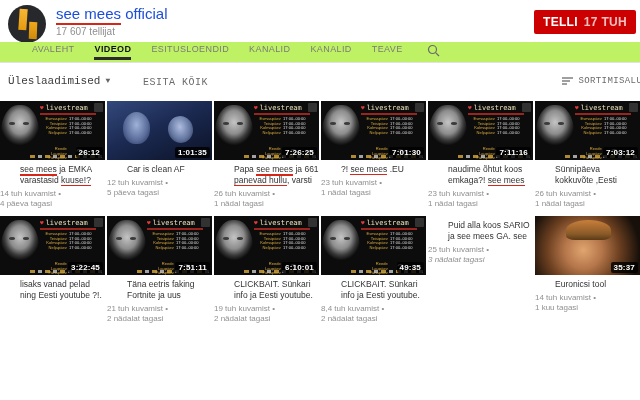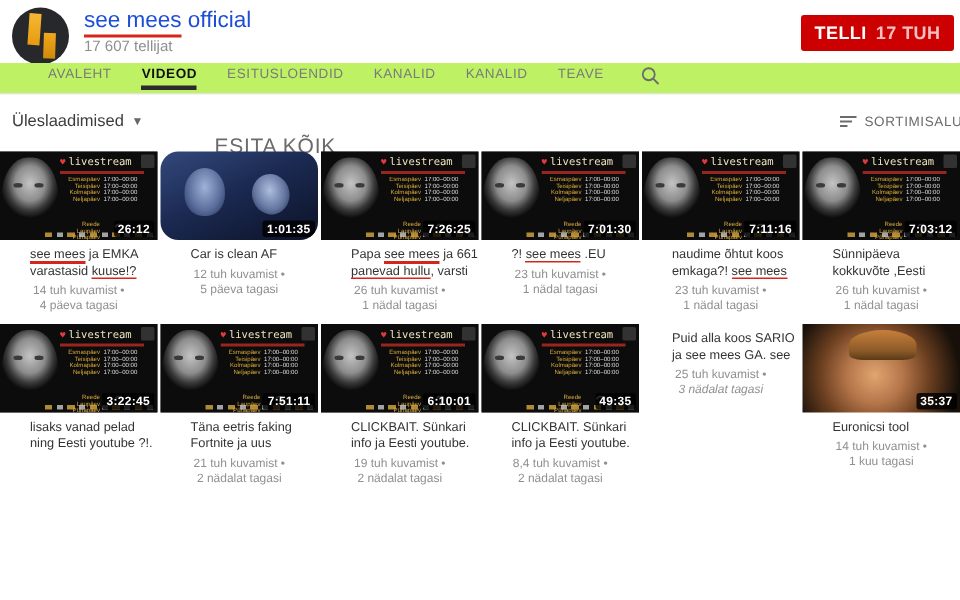--- a/index.html
+++ b/index.html
@@ -19,34 +19,34 @@
   .subscribe .sub-c{font-weight:bold;color:rgba(255,255,255,.75);margin-left:6px;}
 
   
   .tabbar{position:relative;height:20px;border-bottom:1px solid #e2e2e2;display:flex;align-items:center;padding-left:32px;background:#bef264;}
   #tabs{display:flex;align-items:flex-end;}
   .tab{font-size:9px;letter-spacing:.4px;color:#7a7a7a;margin-right:20px;padding-bottom:6px;cursor:pointer;white-space:nowrap;}
   .tab.active{color:#111;font-weight:bold;border-bottom:3px solid #2b2b2b;padding-bottom:3px;}
   .search-ic{margin-left:4px;margin-bottom:4px;cursor:pointer;}
 
   
-  .toolbar{position:relative;height:36px;background:#fff;}
+  .toolbar{position:relative;height:36px;background:#fff;font-family:Liberation Mono, monospace;}
   .uploads{position:absolute;left:8px;top:12px;font-size:11px;color:#3c3c3c;cursor:pointer;}
   .uploads .caret{font-size:8px;color:#666;margin-left:5px;vertical-align:1px;}
-  .playall{position:absolute;left:143px;top:14px;font-size:14px;letter-spacing:.5px;color:#6b6b6b;cursor:pointer;margin-top:12px;}
+  .playall{position:absolute;left:143px;top:14px;font-size:10px;letter-spacing:.5px;color:#6b6b6b;cursor:pointer;}
   .sort{position:absolute;right:-8px;top:13px;font-size:9px;letter-spacing:.4px;color:#6b6b6b;white-space:nowrap;cursor:pointer;display:flex;align-items:center;gap:4px;}
 
   
   .grid{display:grid;grid-template-columns:repeat(6,105px);column-gap:2px;row-gap:7px;margin-top:2px;}
   .card{width:105px;cursor:pointer;}
   .thumb{position:relative;width:105px;height:59px;background:#111;overflow:hidden;}
   .duration{position:absolute;right:2px;bottom:2px;background:rgba(0,0,0,.82);color:#fff;font-size:8px;font-weight:bold;padding:1px 3px;border-radius:2px;letter-spacing:.2px;z-index:3;}
   .title{margin-top:4px;font-size:8.5px;line-height:11px;max-height:22px;overflow:hidden;color:#333;padding-left:20px;}
   .title .u{border-bottom:2px solid var(--annotation-red,#d6261a);}
-  .meta{margin-top:3px;font-size:8px;line-height:10px;max-height:21px;overflow:hidden;color:#909090;text-align:center;}
+  .meta{margin-top:3px;font-size:8px;line-height:10px;max-height:21px;overflow:hidden;color:#909090;}
 
   
   .ls{position:absolute;inset:0;background:#0c0c0c;}
   .ls-face{position:absolute;left:1px;top:4px;width:38px;height:54px;border-radius:45% 45% 40% 40%/50% 50% 32% 32%;
     background:radial-gradient(ellipse 55% 45% at 50% 32%,#c4c4c4,#8d8d8d 48%,#3a3a3a 74%,#0c0c0c 95%);}
   .ls-face::before{content:"";position:absolute;left:8px;top:17px;width:6px;height:2.5px;border-radius:50%;background:#3b3b3b;box-shadow:14px 0 0 #3b3b3b;}
   .ls-right{position:absolute;left:40px;top:3px;right:2px;overflow:hidden;}
   .ls-title{font-family:"DejaVu Sans Mono",monospace;font-size:7px;line-height:8px;color:#f0e3bd;white-space:nowrap;}
   .ls-heart{color:#e03a3a;font-size:6px;margin-right:2px;}
   .ls-sub{height:2px;width:56px;background:#b22a22;opacity:.85;margin:1px 0 2px;}
@@ -55,21 +55,21 @@
   .ls-day{color:#d9a93c;min-width:46px;text-align:right;}
   .ls-time{color:#ddd;}
   .ls-week{display:flex;}
   .ls-days{color:#d9a93c;min-width:46px;text-align:right;}
   .ls-q{color:#eee;font-size:20px;line-height:20px;margin-left:16px;}
   .ls-foot{position:absolute;left:30px;right:3px;bottom:2px;height:3px;opacity:.8;
     background:repeating-linear-gradient(90deg,#d9a93c 0 5px,transparent 5px 8px,#c9c9c9 8px 12px,transparent 12px 15px);}
   .ls-corner{position:absolute;top:2px;right:2px;width:9px;height:9px;background:#323232;border-radius:1px;}
 
   
-  .thumb.car{background:linear-gradient(155deg,#33497c 0%,#1b2a52 45%,#0c1226 100%);border-radius:12px;}
+  .thumb.car{background:linear-gradient(155deg,#33497c 0%,#1b2a52 45%,#0c1226 100%);}
   .thumb.car::before{content:"";position:absolute;left:16px;top:11px;width:27px;height:32px;border-radius:50% 50% 45% 45%;
     background:radial-gradient(ellipse at 50% 40%,#9fb2d8,#5a6c9a 58%,rgba(20,30,60,0) 100%);}
   .thumb.car::after{content:"";position:absolute;right:19px;top:15px;width:25px;height:27px;border-radius:50%;transform:rotate(-14deg);
     background:radial-gradient(ellipse at 50% 40%,#aebde0,#62749e 58%,rgba(20,30,60,0) 100%);}
 
   .thumb.ytpage{background:#181818;}
   .thumb.ytpage::before{content:"";position:absolute;left:12px;right:3px;top:6px;bottom:14px;
     background:repeating-linear-gradient(0deg,transparent 0 6px,#181818 6px 11px),
                repeating-linear-gradient(90deg,#565656 0 12px,#181818 12px 16px);}
   .thumb.ytpage::after{content:"";position:absolute;left:2px;bottom:2px;width:26px;height:12px;background:#6b5a44;

